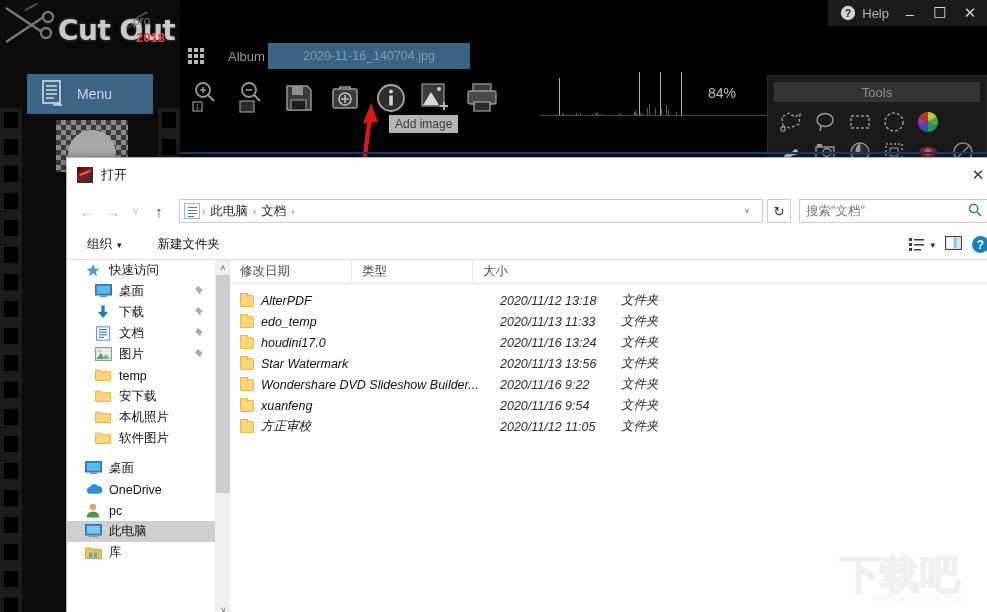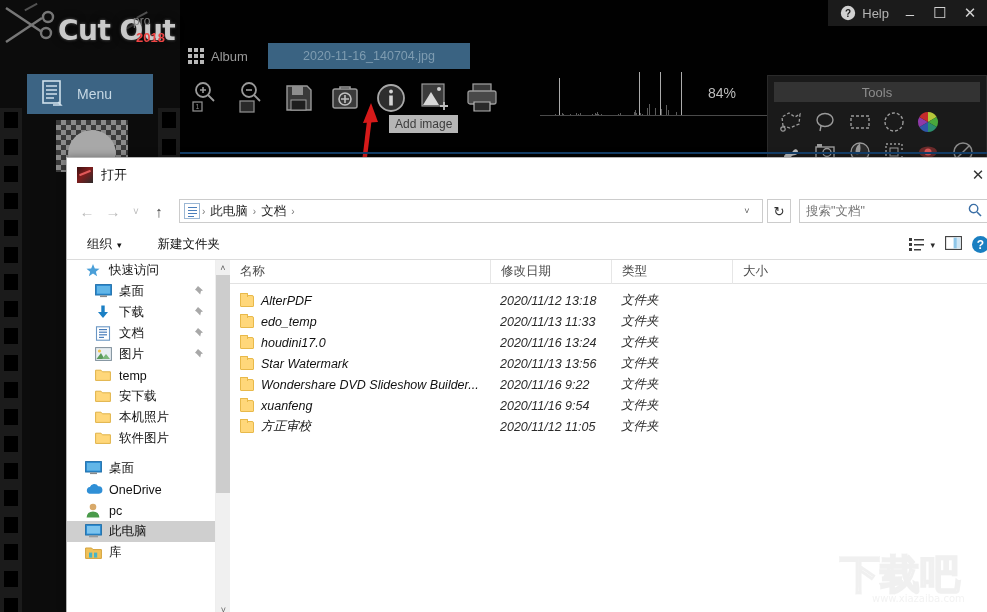--- a/index.html
+++ b/index.html
@@ -82,21 +82,21 @@
     display: flex; align-items: center;
   }
   .album-grid-icon {
     display: inline-grid;
     grid-template-columns: repeat(3, 4px);
     grid-template-rows: repeat(3, 4px);
     gap: 2px;
   }
   .album-grid-icon i { background: #b8b8b8; display: block; }
   .album-label {
-    margin-left: 7px; color: #9a9a9a; font-size: 13px;
+    margin-left: 24px; color: #9a9a9a; font-size: 13px;
   }
   .file-tab {
     position: absolute; left: 268px; top: 43px;
     width: 202px; height: 26px;
     background: #3a6382;
     display: flex; align-items: center; justify-content: center;
     color: #7e9cb1; font-size: 12.5px;
   }
 
   
@@ -869,21 +869,20 @@
         </div>
 
       <div class="sb-scroll">
         <div class="arrow">˄</div>
         <div class="thumbbar"></div>
         <div class="arrow bottom">˅</div>
       </div>
 
       <div class="dlg-files">
         <div class="col-head">
-          <span class="c c-name">名称</span>
           <span class="c c-date">修改日期</span>
           <span class="c c-type">类型</span>
           <span class="c c-size">大小</span>
         </div>
         <div id="filelist" style="padding-top:6px">
             <div class="file-row">
               <span class="fc c-name">
                 <span class="folder-ico"></span>
                 <span>AlterPDF</span>
               </span>

